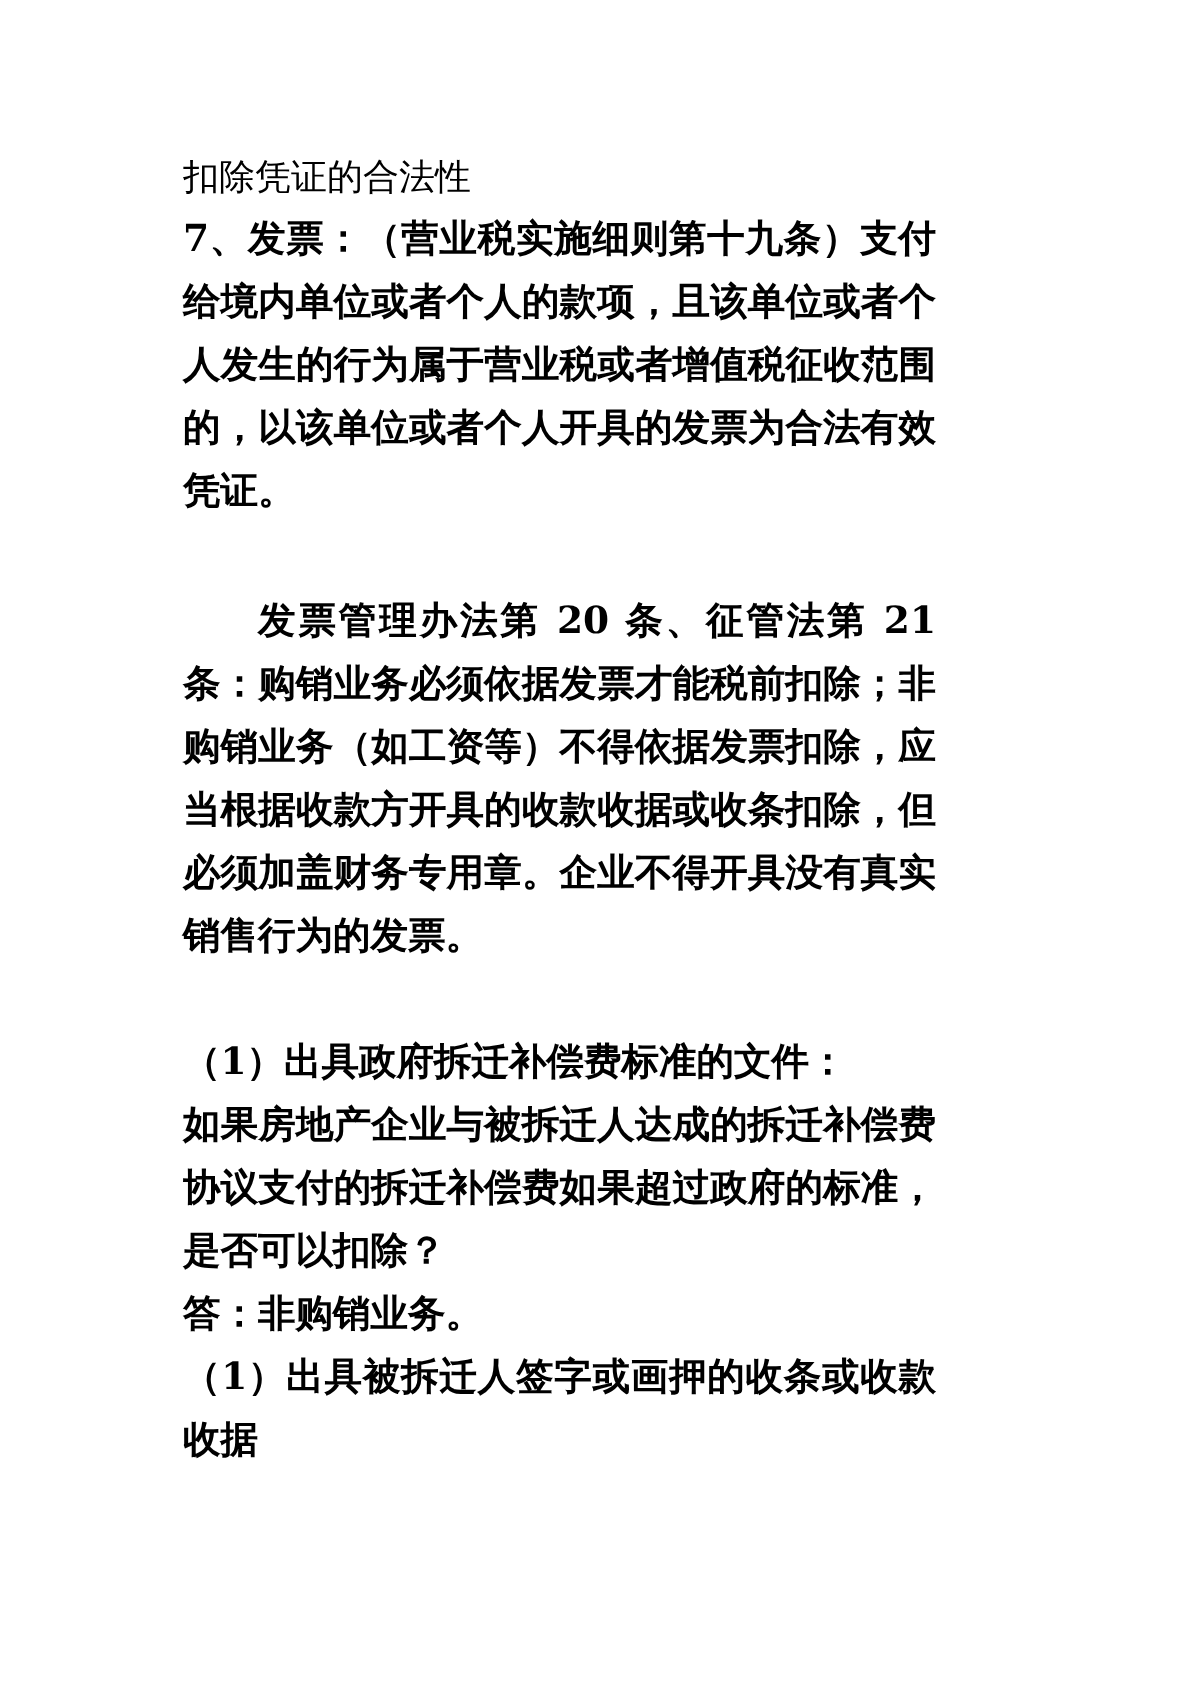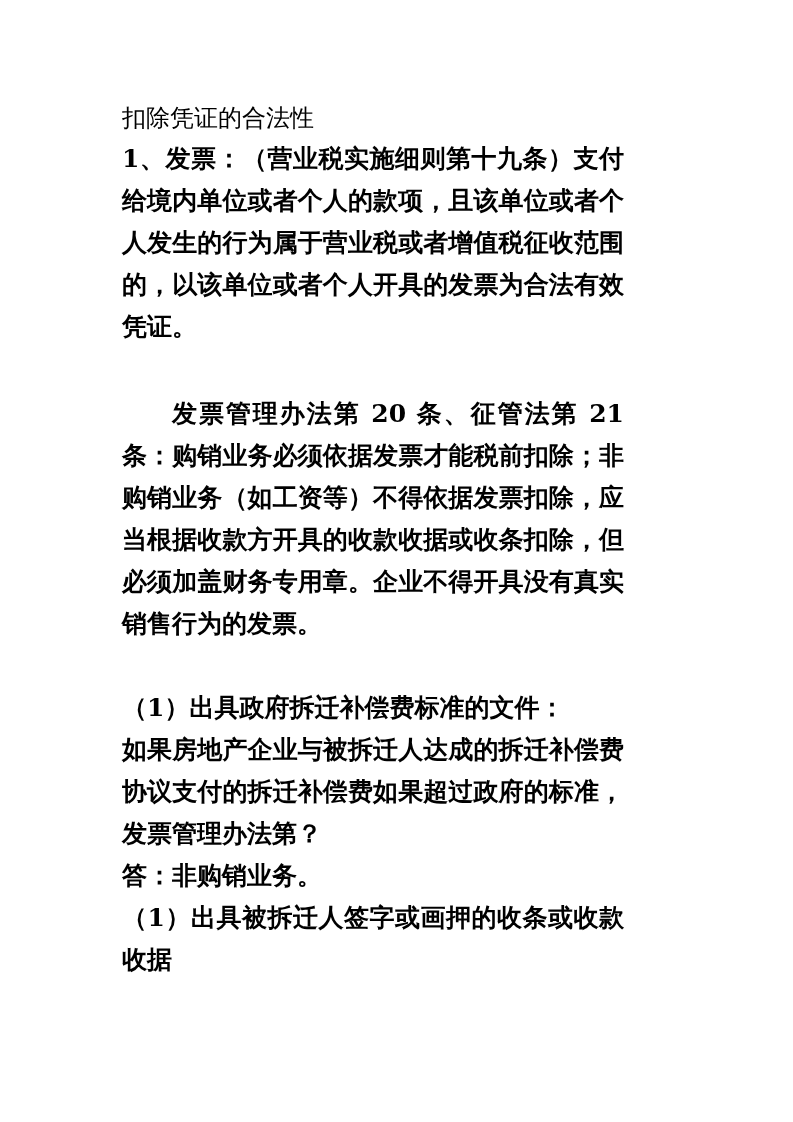--- a/index.html
+++ b/index.html
@@ -49,29 +49,29 @@
   }
 </style>
 </head>
 <body>
 
 <div class="page">
   <div class="doc-body">
 
     <p class="para first-line">扣除凭证的合法性</p>
 
-    <p class="para bold">1、发票：（营业税实施细则第十九条）支付给境内单位或者个人的款项，且该单位或者个人发生的行为属于营业税或者增值税征收范围的，以该单位或者个人开具的发票为合法有效凭证。</p>
+    <p class="para bold">7、发票：（营业税实施细则第十九条）支付给境内单位或者个人的款项，且该单位或者个人发生的行为属于营业税或者增值税征收范围的，以该单位或者个人开具的发票为合法有效凭证。</p>
 
     <p class="para bold indent">发票管理办法第 20 条、征管法第 21 条：购销业务必须依据发票才能税前扣除；非购销业务（如工资等）不得依据发票扣除，应当根据收款方开具的收款收据或收条扣除，但必须加盖财务专用章。企业不得开具没有真实销售行为的发票。</p>
 
     <div class="spacer"></div>
 
 
     <p class="para bold">（1）出具政府拆迁补偿费标准的文件：</p>
 
-    <p class="para bold">如果房地产企业与被拆迁人达成的拆迁补偿费协议支付的拆迁补偿费如果超过政府的标准，发票管理办法第？</p>
+    <p class="para bold">如果房地产企业与被拆迁人达成的拆迁补偿费协议支付的拆迁补偿费如果超过政府的标准，是否可以扣除？</p>
 
     <p class="para bold">答：非购销业务。</p>
 
     <p class="para bold">（1）出具被拆迁人签字或画押的收条或收款收据</p>
 
   </div>
 </div>
 
 </body></html>

